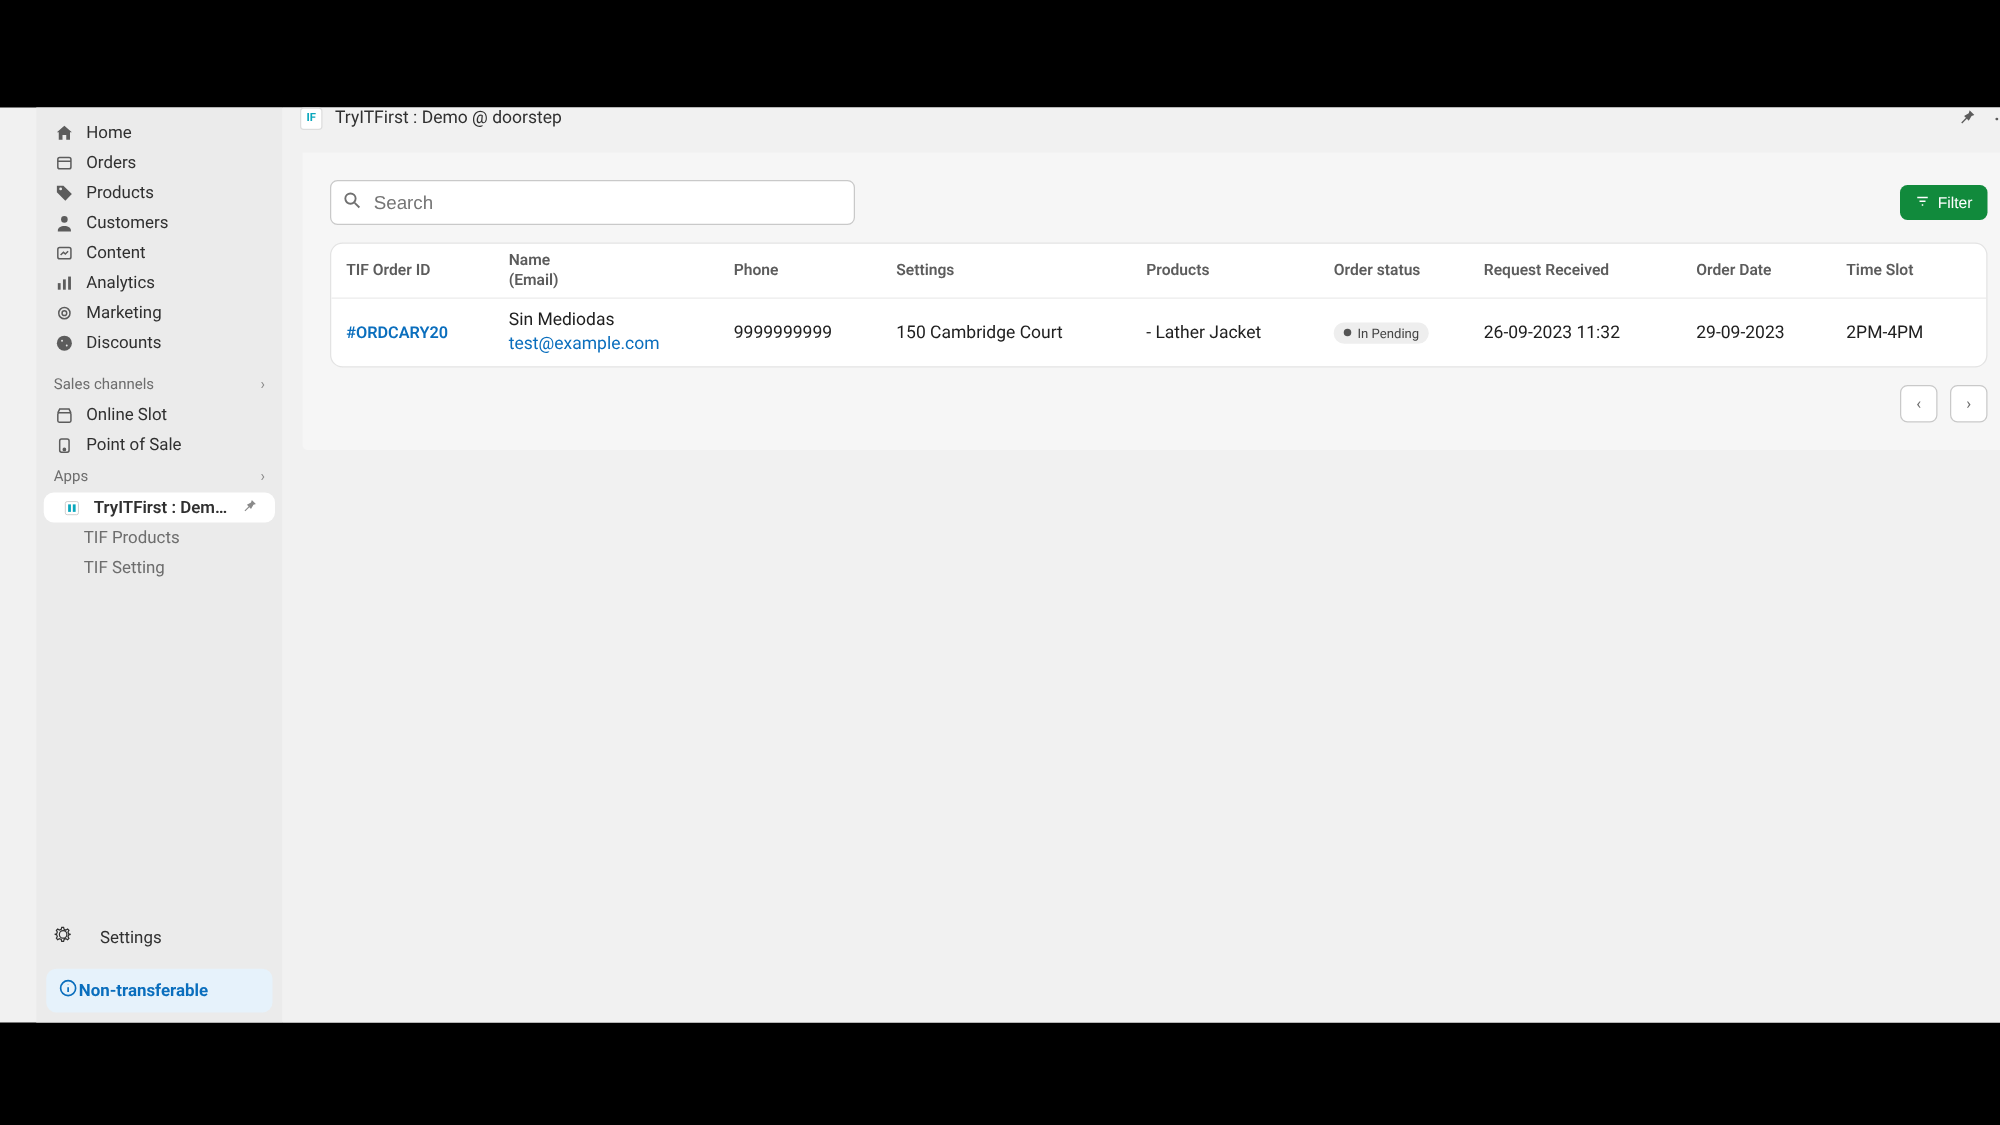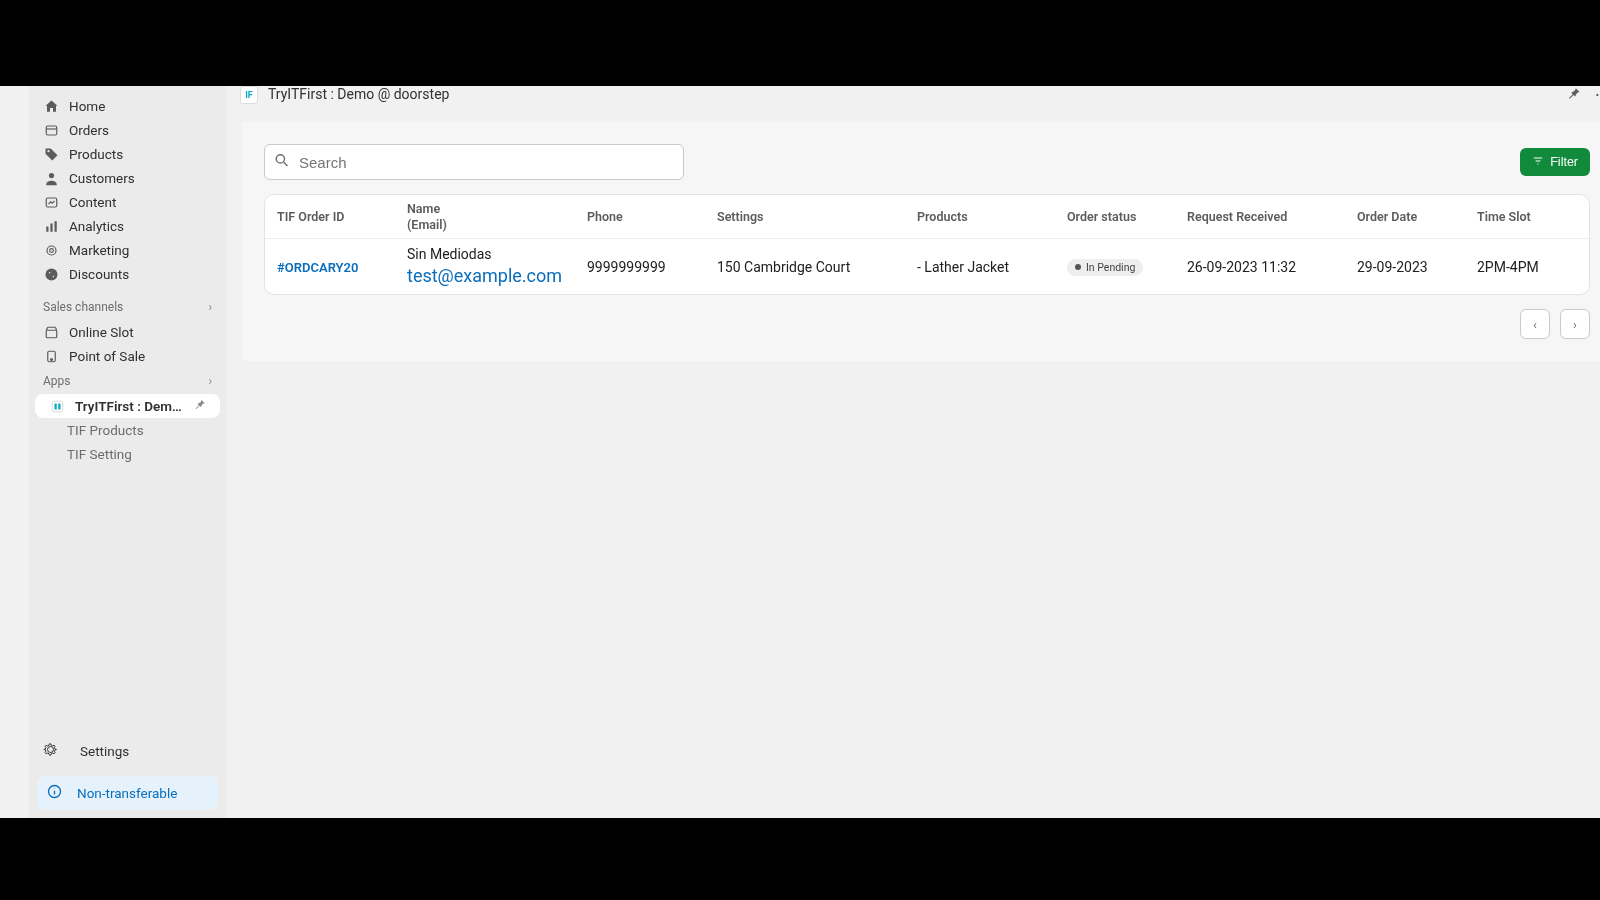--- a/index.html
+++ b/index.html
@@ -13,21 +13,21 @@
   .nav-item .icon { width: 16px; height: 16px; display: flex; align-items: center; justify-content: center; color: #5c5c5c; }
   .nav-item .icon svg { width: 15px; height: 15px; }
   .nav-section-header { display: flex; align-items: flex-end; justify-content: space-between; padding: 6px 14px; font-size: 12px; color: #6d6d6d; }
   .nav-section-header .chev { font-size: 12px; color: #8a8a8a; }
   .nav-sub { padding: 4px 14px 4px 38px; height: 24px; display: flex; align-items: center; color: #6d6d6d; cursor: pointer; }
   .nav-item.active { background: #fff; border-radius: 8px; margin: 0 6px; font-weight: 600; }
   .nav-item.active .pin-right { margin-left: auto; color: #8a8a8a; }
   .sidebar-spacer { flex: 1; }
   .sidebar-bottom { padding-bottom: 0; }
   .settings-item { display: flex; align-items: center; gap: 22px; padding: 6px 14px; cursor: pointer; }
-  .nt-pill { margin: 10px 8px 8px 8px; background: #e6f2fb; color: #0a6ebd; border-radius: 8px; padding: 8px 10px; display: flex; align-items: center; gap: 15px; font-size: 13.5px; }
+  .nt-pill { margin: 10px 8px 8px 8px; background: #e6f2fb; color: #0a6ebd; border-radius: 8px; padding: 8px 10px; display: flex; align-items: center; gap: 1px; font-size: 13.5px; font-weight: bold; }
   .main { flex: 1; background: #f1f1f1; display: flex; flex-direction: column; }
   .titlebar { height: 36px; display: flex; align-items: flex-start; padding: 0 14px; gap: 10px; font-size: 14px; color: #303030; }
   .titlebar .app-mini-logo { width: 18px; height: 18px; background: #fff; border: 1px solid #ddd; border-radius: 3px; display: flex; align-items: center; justify-content: center; font-size: 9px; font-weight: 700; color: #0aa7bd; }
   .titlebar-actions { margin-left: auto; display: flex; align-items: center; gap: 14px; color: #5c5c5c; }
   .content-wrap { padding: 0 16px 16px 16px; }
   .brand-card { background: #fafafa; border-radius: 4px 4px 0 0; padding: 10px 10px; border-bottom: 1px solid #e3e3e3; display: flex; align-items: center; }
   .brand-logo { display: flex; align-items: center; gap: 4px; }
   .brand-logo .bag { width: 24px; height: 38px; border: 2px solid #333; border-radius: 3px; position: relative; }
   .brand-logo .bag::before { content: ""; position: absolute; top: -10px; left: 4px; width: 12px; height: 10px; border: 2px solid #333; border-bottom: none; border-radius: 8px 8px 0 0; }
   .brand-text { display: flex; flex-direction: column; line-height: 1; }
@@ -41,21 +41,21 @@
   .search-wrap input { width: 100%; height: 36px; border: 1px solid #c9c9c9; border-radius: 6px; padding: 0 12px 0 34px; font-size: 15px; background: #fff; }
   .search-wrap .sicon { position: absolute; left: 10px; top: 50%; transform: translateY(-50%); color: #707070; }
   .filter-btn { background: #118a3c; color: #fff; border: none; border-radius: 6px; height: 28px; padding: 0 12px; font-size: 12.5px; display: flex; align-items: center; gap: 6px; cursor: pointer; }
   .table-card { background: #fff; border: 1px solid #e3e3e3; border-radius: 10px; overflow: hidden; }
   .thead, .trow { display: grid; grid-template-columns: 130px 180px 130px 200px 150px 120px 170px 120px 100px; align-items: center; padding: 0 12px; }
   .thead { height: 44px; font-size: 12.5px; color: #5c5c5c; font-weight: 600; border-bottom: 1px solid #ececec; }
   .thead .name-col { display: flex; flex-direction: column; line-height: 1.25; }
   .trow { min-height: 54px; font-size: 14px; color: #202020; padding-top: 6px; padding-bottom: 6px; }
   .order-link { color: #0a6ebd; font-weight: 600; font-size: 13px; cursor: pointer; }
   .name-cell { display: flex; flex-direction: column; line-height: 1.35; }
-  .name-cell .email { color: #0a6ebd; font-size: 18px; cursor: pointer; }
+  .name-cell .email { color: #0a6ebd; font-size: 14px; cursor: pointer; }
   .status-pill { display: inline-flex; align-items: center; gap: 5px; background: #eee; border-radius: 10px; padding: 2px 8px; font-size: 10.5px; color: #444; }
   .status-pill .dot { width: 6px; height: 6px; border-radius: 50%; background: #555; }
   .pager { display: flex; justify-content: flex-end; gap: 10px; margin-top: 14px; }
   .pager-btn { width: 30px; height: 30px; border: 1px solid #c9c9c9; border-radius: 6px; background: #fff; display: flex; align-items: center; justify-content: center; color: #6d6d6d; cursor: pointer; font-size: 13px; }
   .bottom-black { height: 82px; background: #000; }
 </style>
 </head>
 <body>
 
 <div class="outer">

